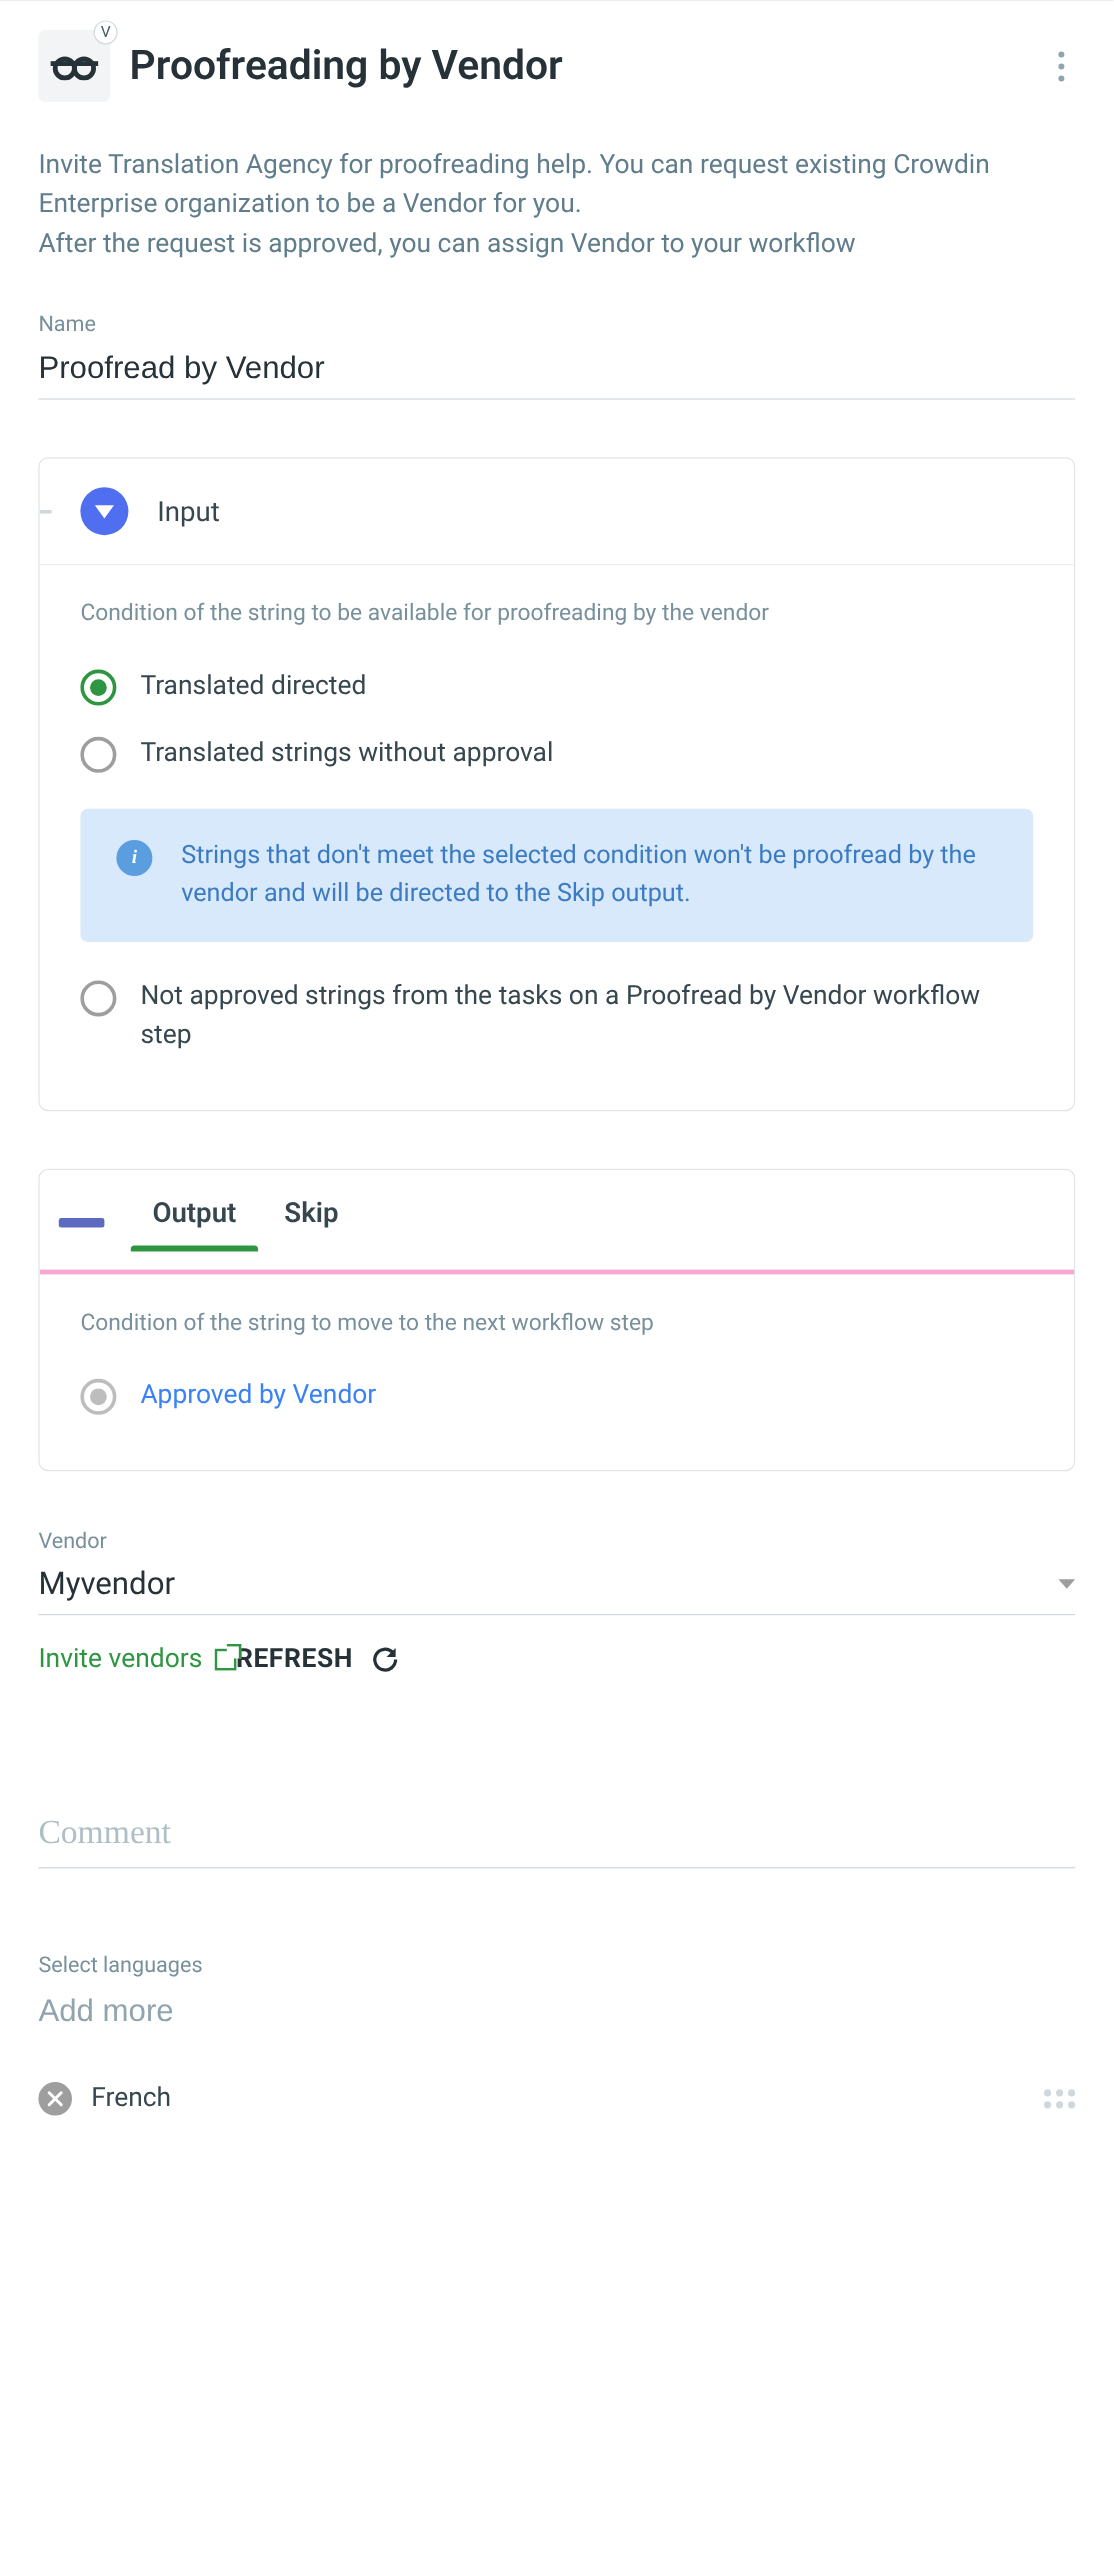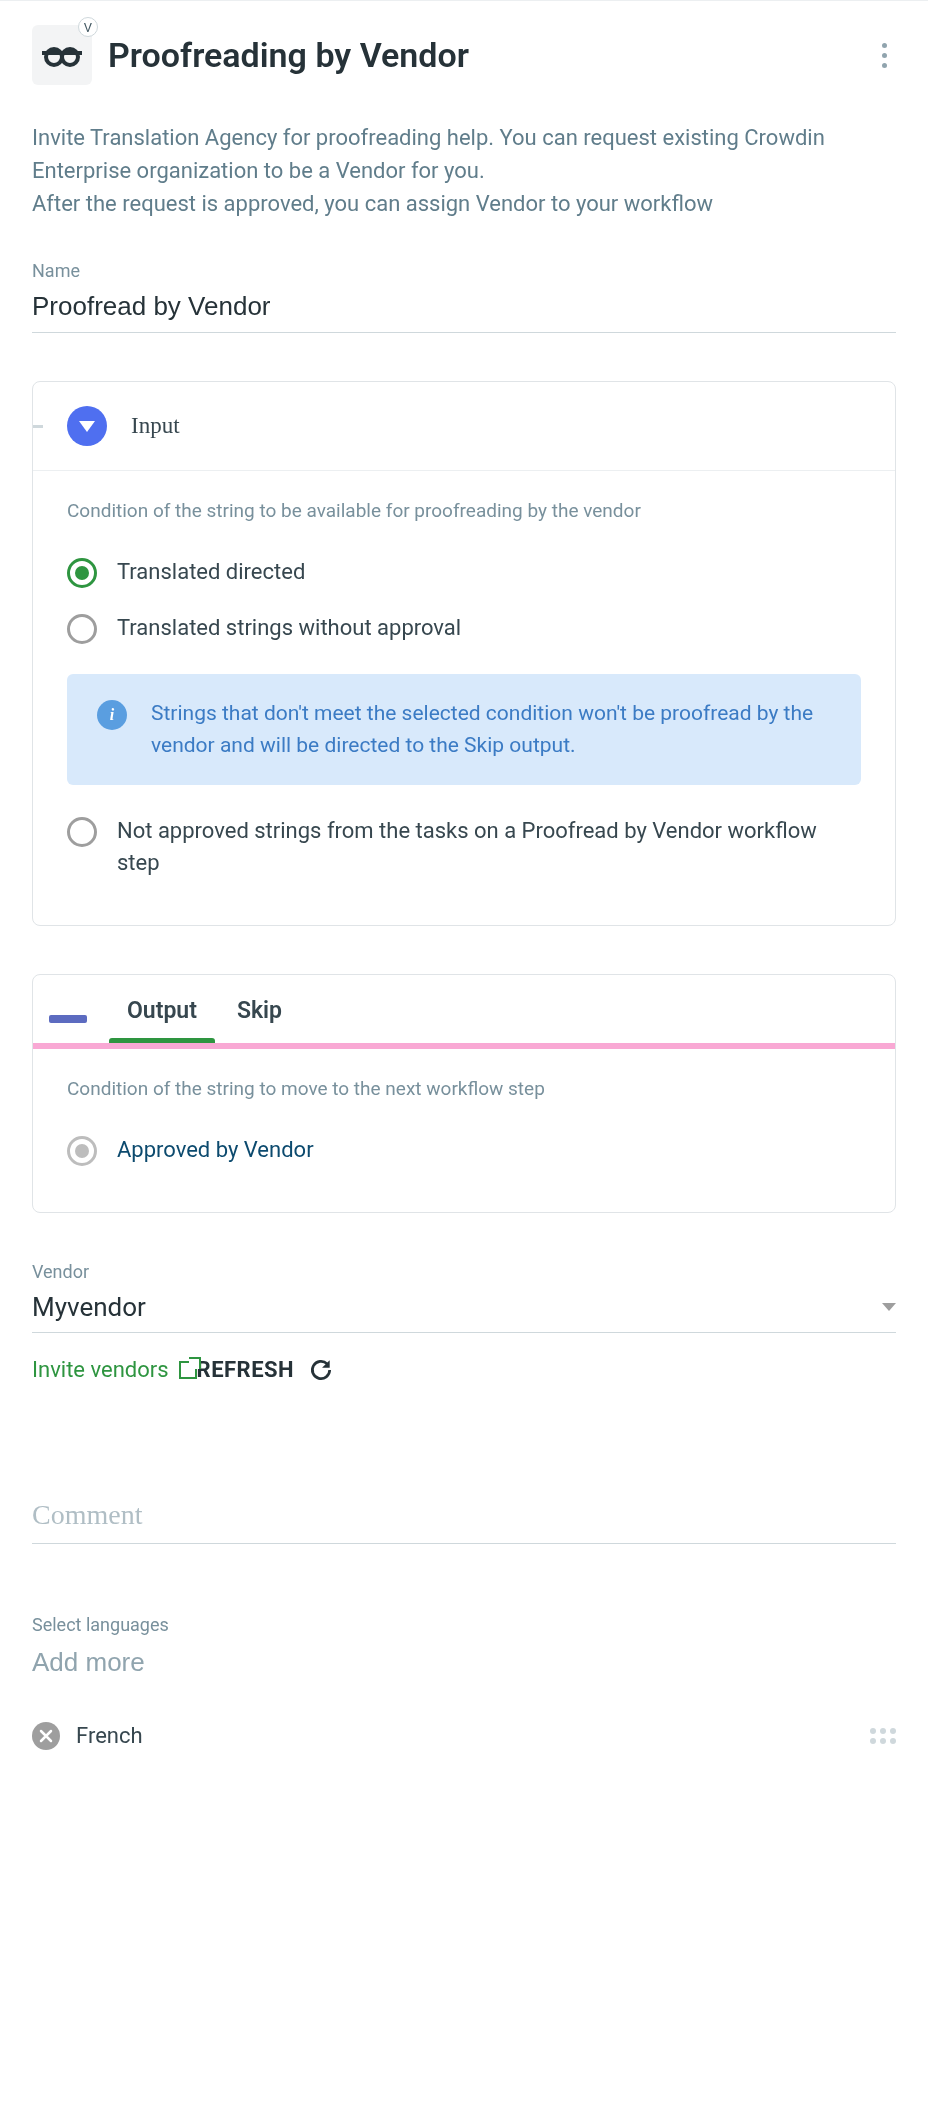--- a/index.html
+++ b/index.html
@@ -90,21 +90,20 @@
     overflow: hidden;
   }
   .card-header {
     display: flex;
     align-items: center;
     gap: 24px;
     padding: 24px 32px;
     border-bottom: 1px solid #eceff1;
     font-size: 23px;
     color: #37474f;
-    font-family: Liberation Serif, serif;
   }
   .header-connector {
     width: 10px;
     height: 3px;
     background: #cfd8dc;
     margin-left: -32px;
   }
   .circle-icon {
     width: 40px;
     height: 40px;
@@ -146,21 +145,21 @@
     border-radius: 50%;
   }
   .radio.disabled { border-color: #bdbdbd; }
   .radio.disabled::after {
     content: "";
     width: 14px; height: 14px;
     background: #bdbdbd;
     border-radius: 50%;
   }
   .radio-label { font-size: 22px; color: #37474f; line-height: 1.45; }
-  .radio-label.disabled { color: #0c4a6e; }
+  .radio-label.disabled { color: #3b82f6; }
   .info-box {
     background: #d8e9fb;
     border-radius: 6px;
     padding: 24px 30px;
     display: flex;
     gap: 24px;
     margin: 18px 0 18px 0;
   }
   .info-icon {
     width: 30px; height: 30px;
@@ -170,22 +169,22 @@
     margin-top: 2px;
     display:flex;align-items:center;justify-content:center;
     color:#fff;font-size:16px;font-style:italic;font-weight:600;font-family: Georgia, serif;
   }
   .info-text { font-size: 21px; color: #3b7bc4; line-height: 1.5; }
 
   .tabs-header {
     display: flex;
     align-items: center;
     gap: 40px;
-    padding: 22px 32px 1px 32px;
-    border-bottom: 6px solid #f9a8d4;
+    padding: 22px 32px 16px 32px;
+    border-bottom: 4px solid #f9a8d4;
   }
   .out-connector {
     width: 38px;
     height: 8px;
     background: #5c6bc0;
     border-radius: 2px;
     margin-left: -16px;
   }
   .tab {
     font-size: 23px;

